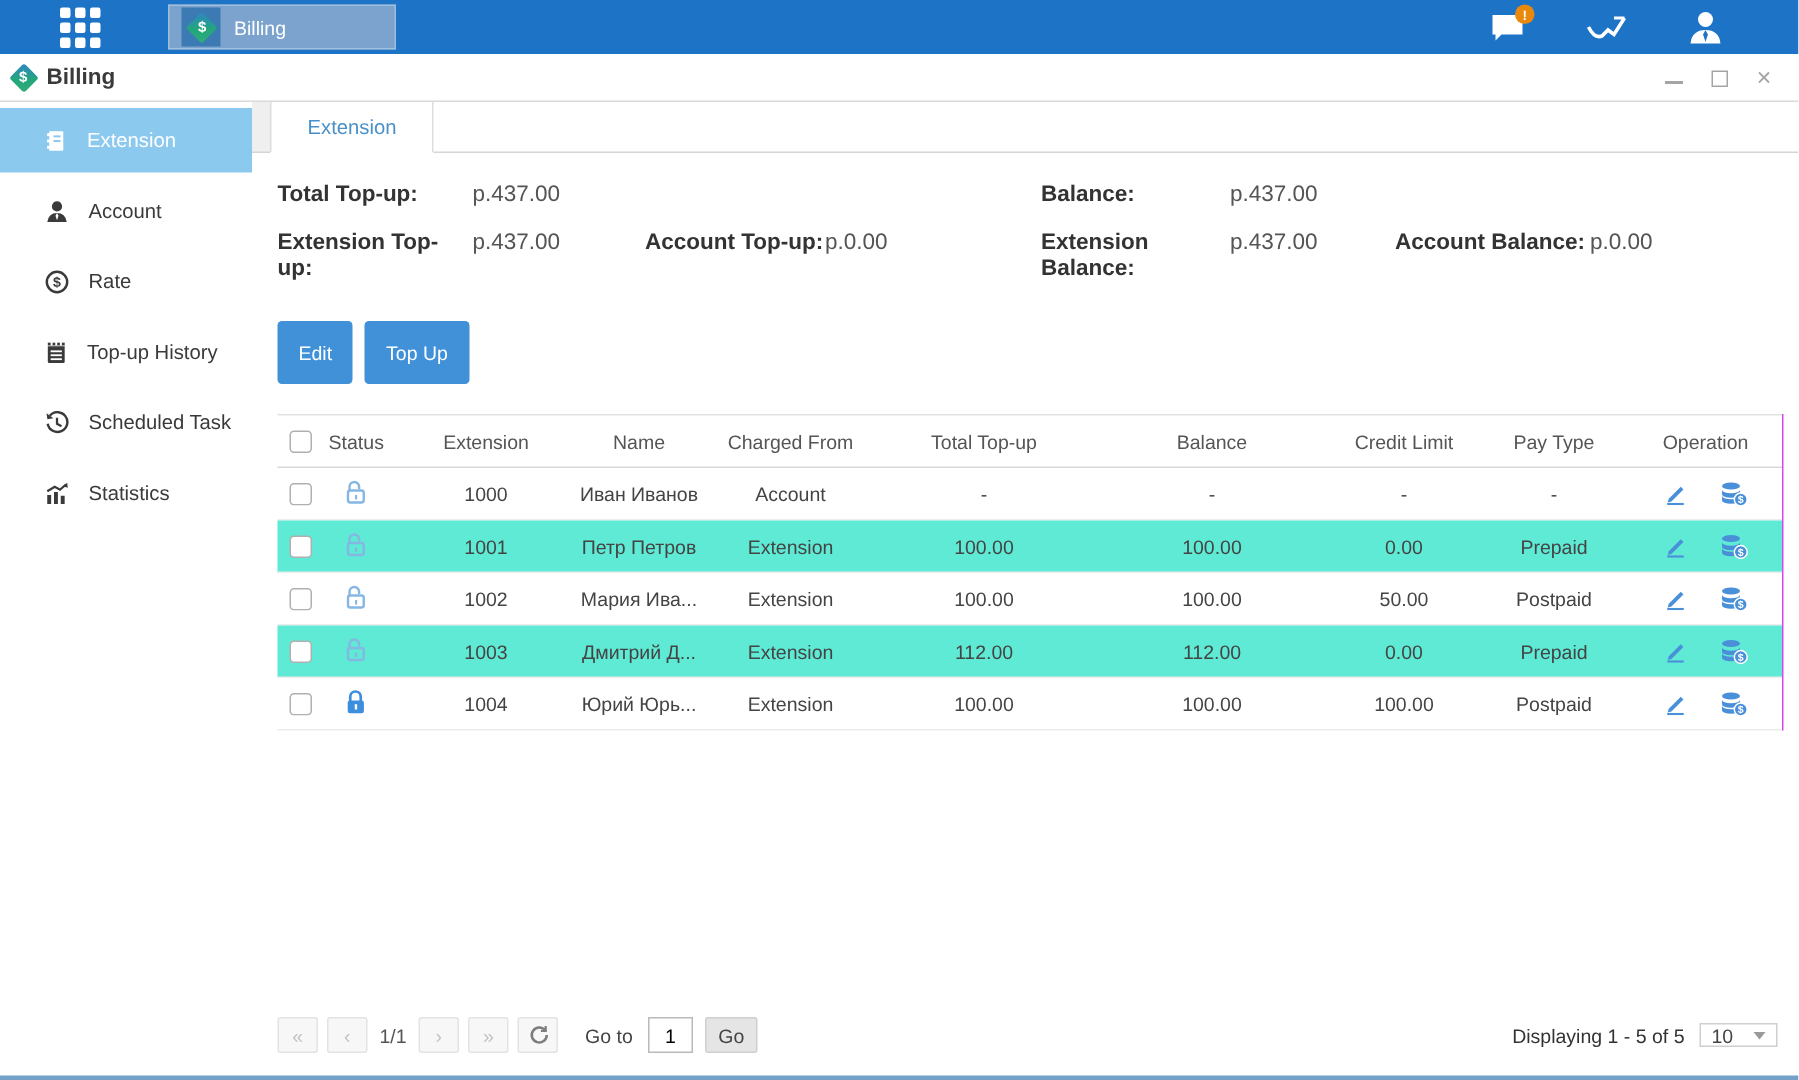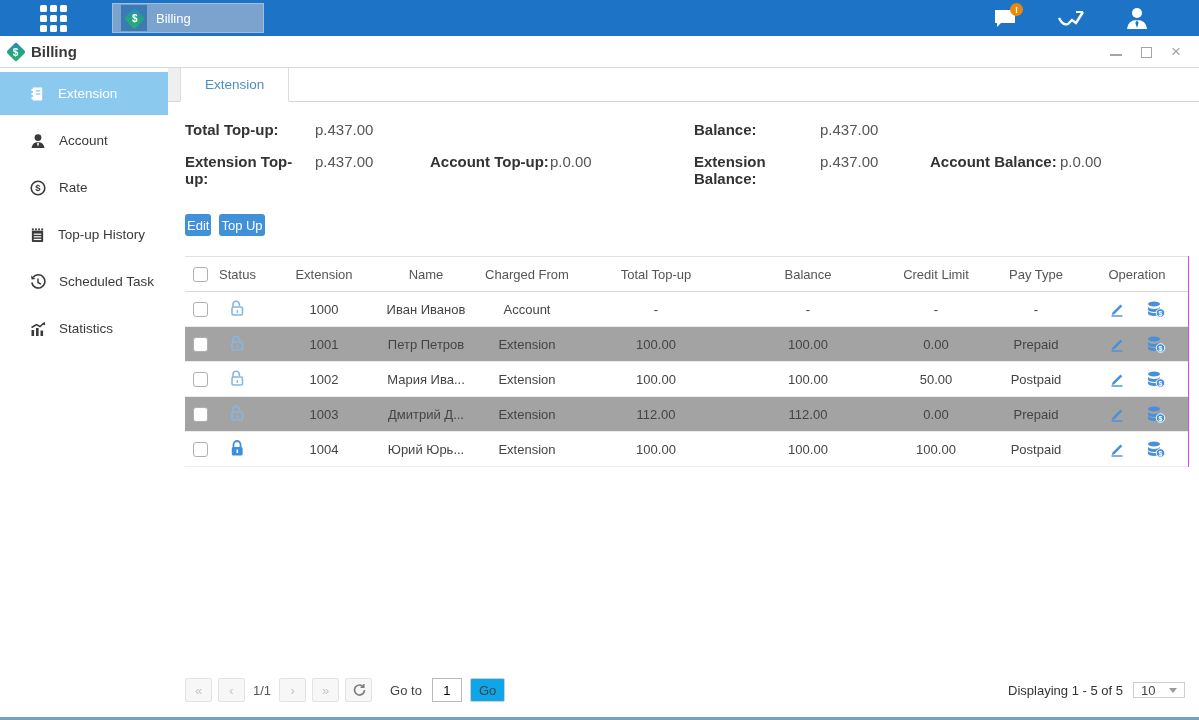--- a/index.html
+++ b/index.html
@@ -46,43 +46,43 @@
 
   
   .summary { padding:19px 14px 0 17px; }
   .sum-row { display:flex; margin-bottom:15px; font-size:15px; }
   .sum-row .lbl { font-weight:bold; color:#333; }
   .sum-row .val { color:#555; }
   .w1l{width:130px}.w1v{width:115px}.w2l{width:120px}.w2v{width:144px}.w3l{width:126px}.w3v{width:110px}.w4l{width:130px}.w4v{flex:1}
 
   
   .actions { padding:12px 0 0 17px; display:flex; gap:8px; }
-  .btn { height:22px; padding:0 2px; background:#4191d9; color:#fff; border:none; border-radius:3px; font-size:13px; font-family:inherit; cursor:pointer; }
+  .btn { height:42px; padding:0 14px; background:#4191d9; color:#fff; border:none; border-radius:3px; font-size:13px; font-family:inherit; cursor:pointer; }
 
   
   .table { margin:20px 10px 0 17px; border-right:1px solid #d946ef; }
   .thead, .trow { display:grid; grid-template-columns:25px 55px 118px 86px 116px 142px 162px 94px 106px 96px; align-items:center; }
   .thead { height:36px; border-top:1px solid #e2e2e2; border-bottom:1px solid #d8d8d8; font-size:13px; color:#555; }
   .trow { height:35px; border-bottom:1px solid #ececec; font-size:13px; color:#444; }
-  .trow.alt { background:#a3a3a3; }
+  .trow.alt { background:#5eead4; }
   .cell { text-align:center; overflow:hidden; white-space:nowrap; }
   .cell.cb { text-align:left; padding-left:8px; }
   .checkbox { width:15px; height:15px; border:1px solid #b0b0b0; border-radius:3px; background:#fff; display:inline-block; vertical-align:middle; cursor:pointer; }
   .opcell { display:flex; align-items:center; justify-content:center; gap:20px; }
   .opcell span { cursor:pointer; display:inline-flex; }
 
   
   .spacer { flex:1; }
   .pager { height:46px; display:flex; align-items:center; padding:0 14px 8px 17px; font-size:13px; color:#555; }
   .pg-btn { width:27px; height:24px; background:#f7f7f7; border:1px solid #e3e3e3; border-radius:2px; color:#c3c3c3; font-size:13px; display:flex; align-items:center; justify-content:center; margin-right:6px; cursor:pointer; }
   .pg-ind { margin:0 8px 0 2px; color:#555; }
   .pg-refresh { color:#888; }
   .goto-lbl { margin:0 10px 0 12px; color:#444; }
   .goto-input { width:30px; height:24px; border:1px solid #b9b9b9; text-align:center; font-size:13px; font-family:inherit; margin-right:8px; }
-  .go-btn { height:24px; padding:0 8px; background:#0ea5e9; border:1px solid #cfcfcf; border-radius:2px; font-size:13px; font-family:inherit; color:#444; cursor:pointer; }
+  .go-btn { height:24px; padding:0 8px; background:#e5e5e5; border:1px solid #cfcfcf; border-radius:2px; font-size:13px; font-family:inherit; color:#444; cursor:pointer; }
   .pg-right { margin-left:auto; display:flex; align-items:center; gap:10px; color:#333; }
   .page-size { width:52px; height:16px; border:1px solid #cfcfcf; display:flex; align-items:center; justify-content:space-between; padding:0 7px; cursor:pointer; color:#444; }
   .caret { width:0; height:0; border-left:4px solid transparent; border-right:4px solid transparent; border-top:5px solid #9a9a9a; }
 
   .bottom-strip { position:absolute; left:0; bottom:0; width:100%; height:3px; background:#73a1c7; }
 </style>
 </head>
 <body>
 
 <div class="topbar">

